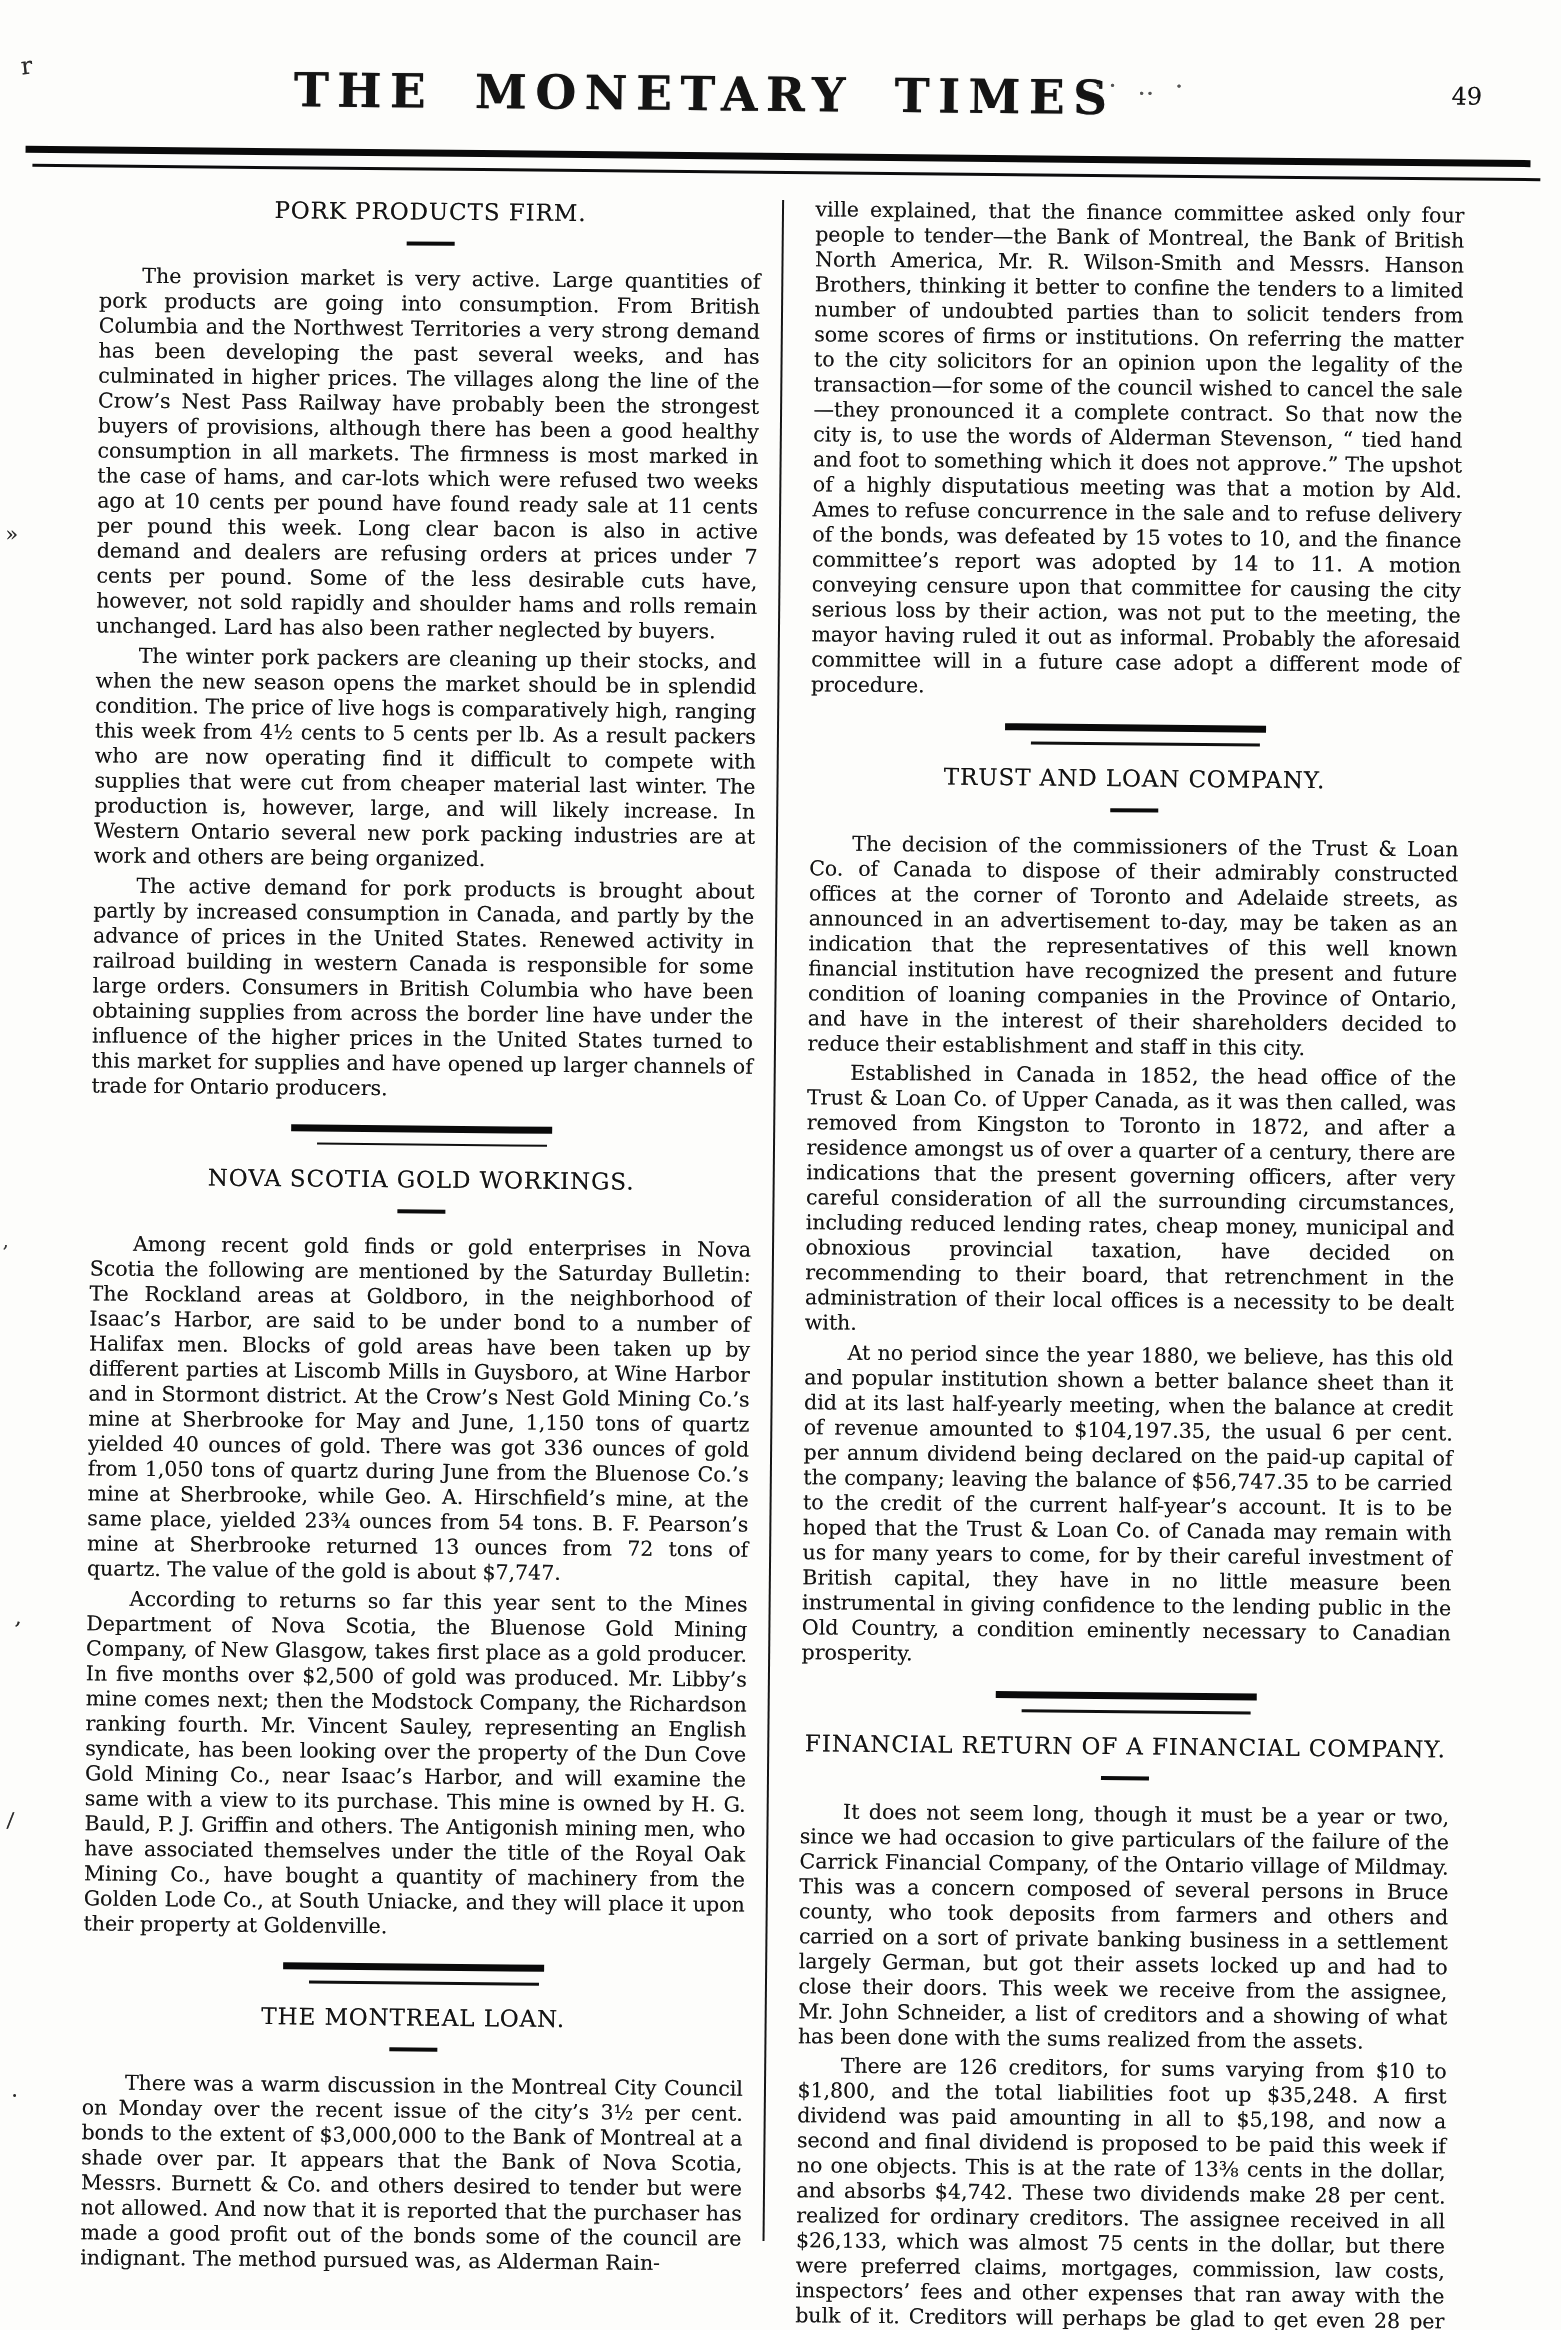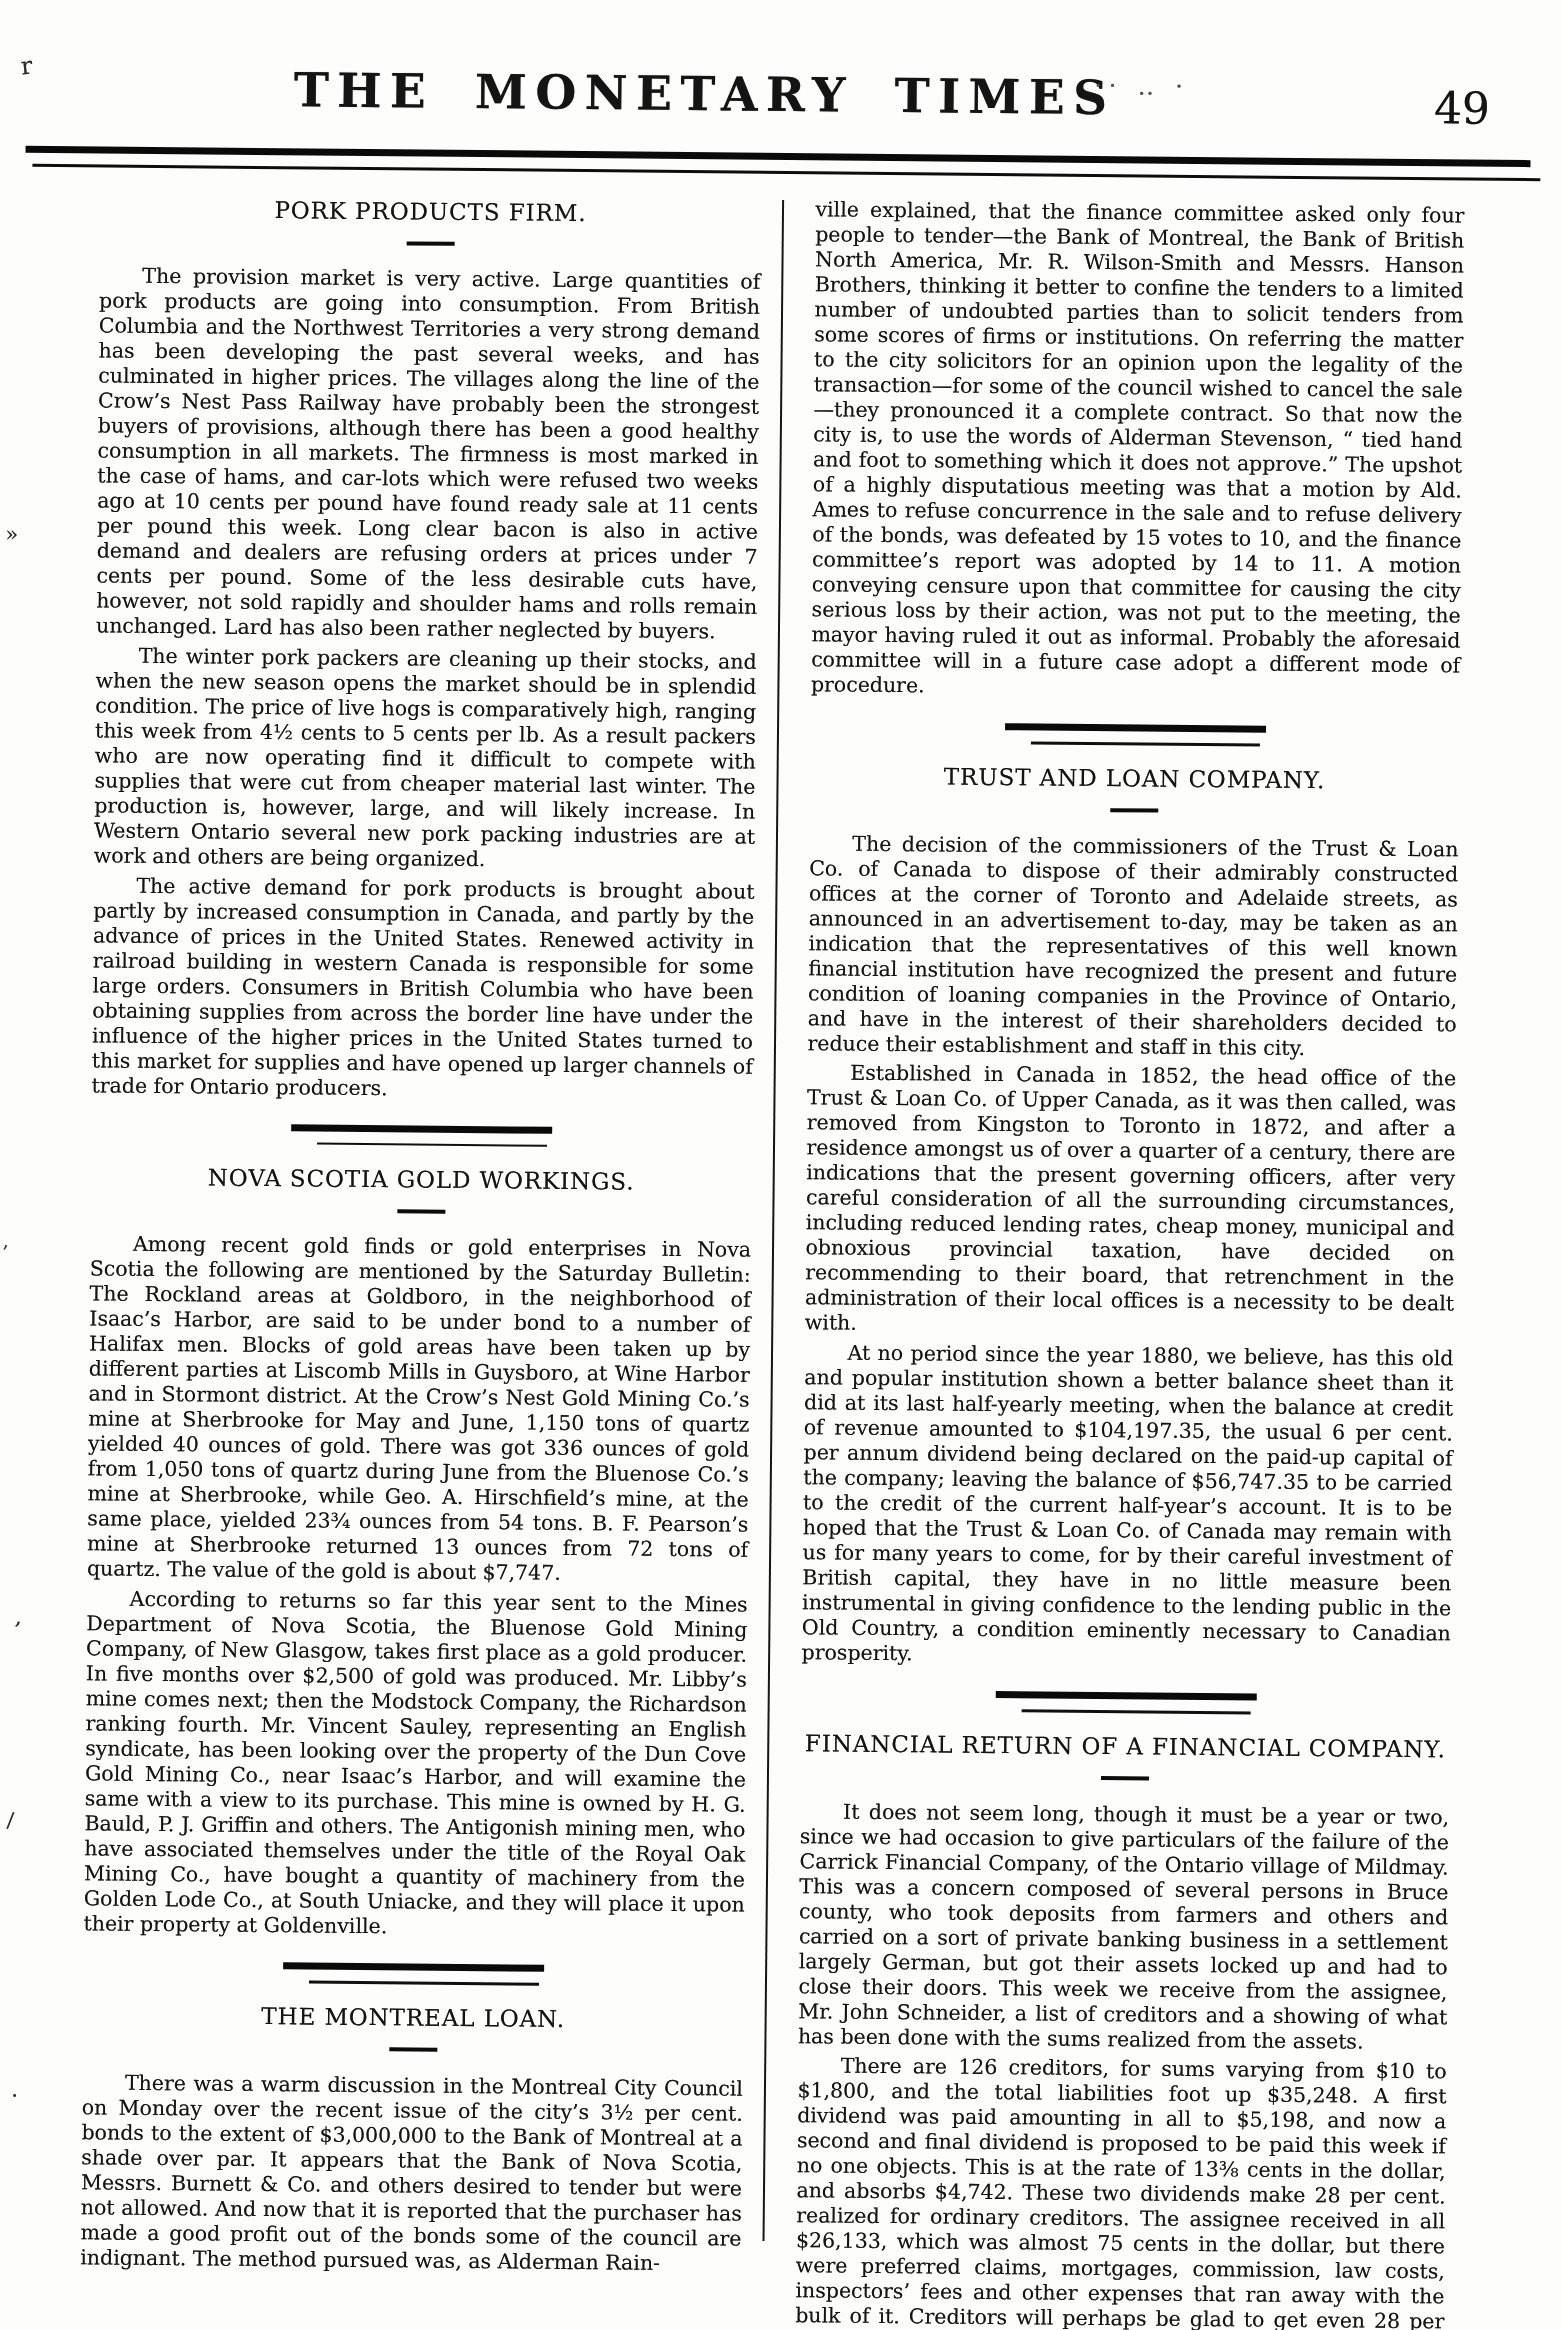--- a/index.html
+++ b/index.html
@@ -24,22 +24,22 @@
   .header { position: relative; padding-top: 60px; height: 70px; }
   .masthead {
     margin: 0; text-align: center;
     font-size: 47px; font-weight: bold;
     letter-spacing: 8.4px; word-spacing: 16px;
     transform: translateX(-75px);
     text-shadow: 0 0 0.7px rgba(10,10,10,.65);
     white-space: nowrap;
   }
   .pagenum {
-    position: absolute; right: 70px; top: 69px;
-    font-size: 44px; text-shadow: 0 0 0.5px rgba(10,10,10,.6);
+    position: absolute; right: 78px; top: 69px;
+    font-size: 24px; text-shadow: 0 0 0.5px rgba(10,10,10,.6);
   }
   .headrule  { margin: 16px 29px 0 27px;  height: 0; border-top: 7px solid #0a0a0a; }
   .headrule2 { margin: 11.2px 18.6px 0 34px;  height: 0; border-top: 3.7px  solid #0d0d0d; }
   
   .cols { display: flex; margin-top: 23px; align-items: flex-start; }
   .col { text-align: justify; }
   .col-left  { width: 661px; margin-left: 102px; }
   .colrule   { width: 0; border-left: 2.3px solid #161616; height: 2041px; margin-left: 20.5px; margin-top: 2.8px; }
   .col-right { width: 649px; margin-left: 32px; }
   

